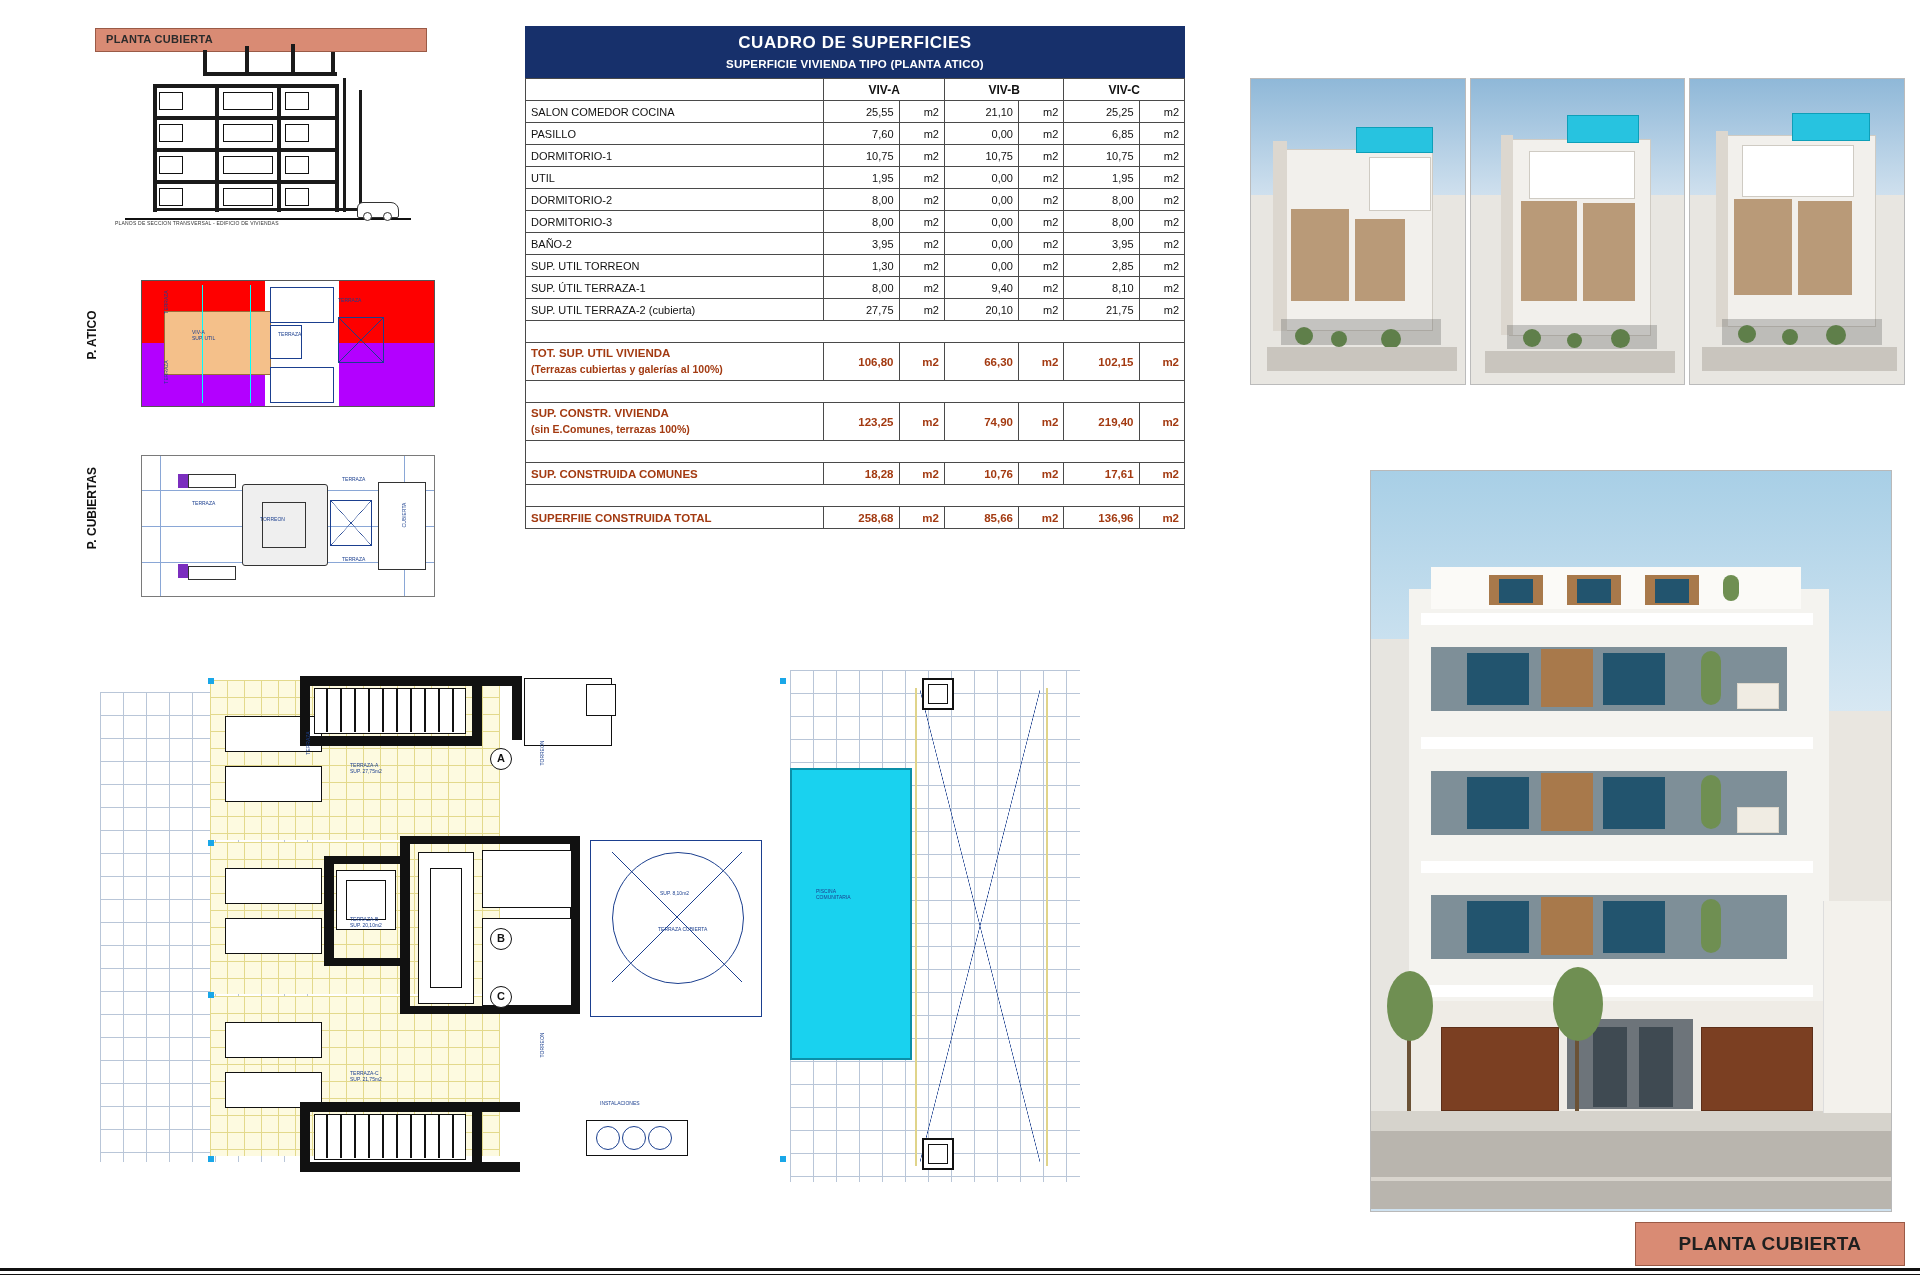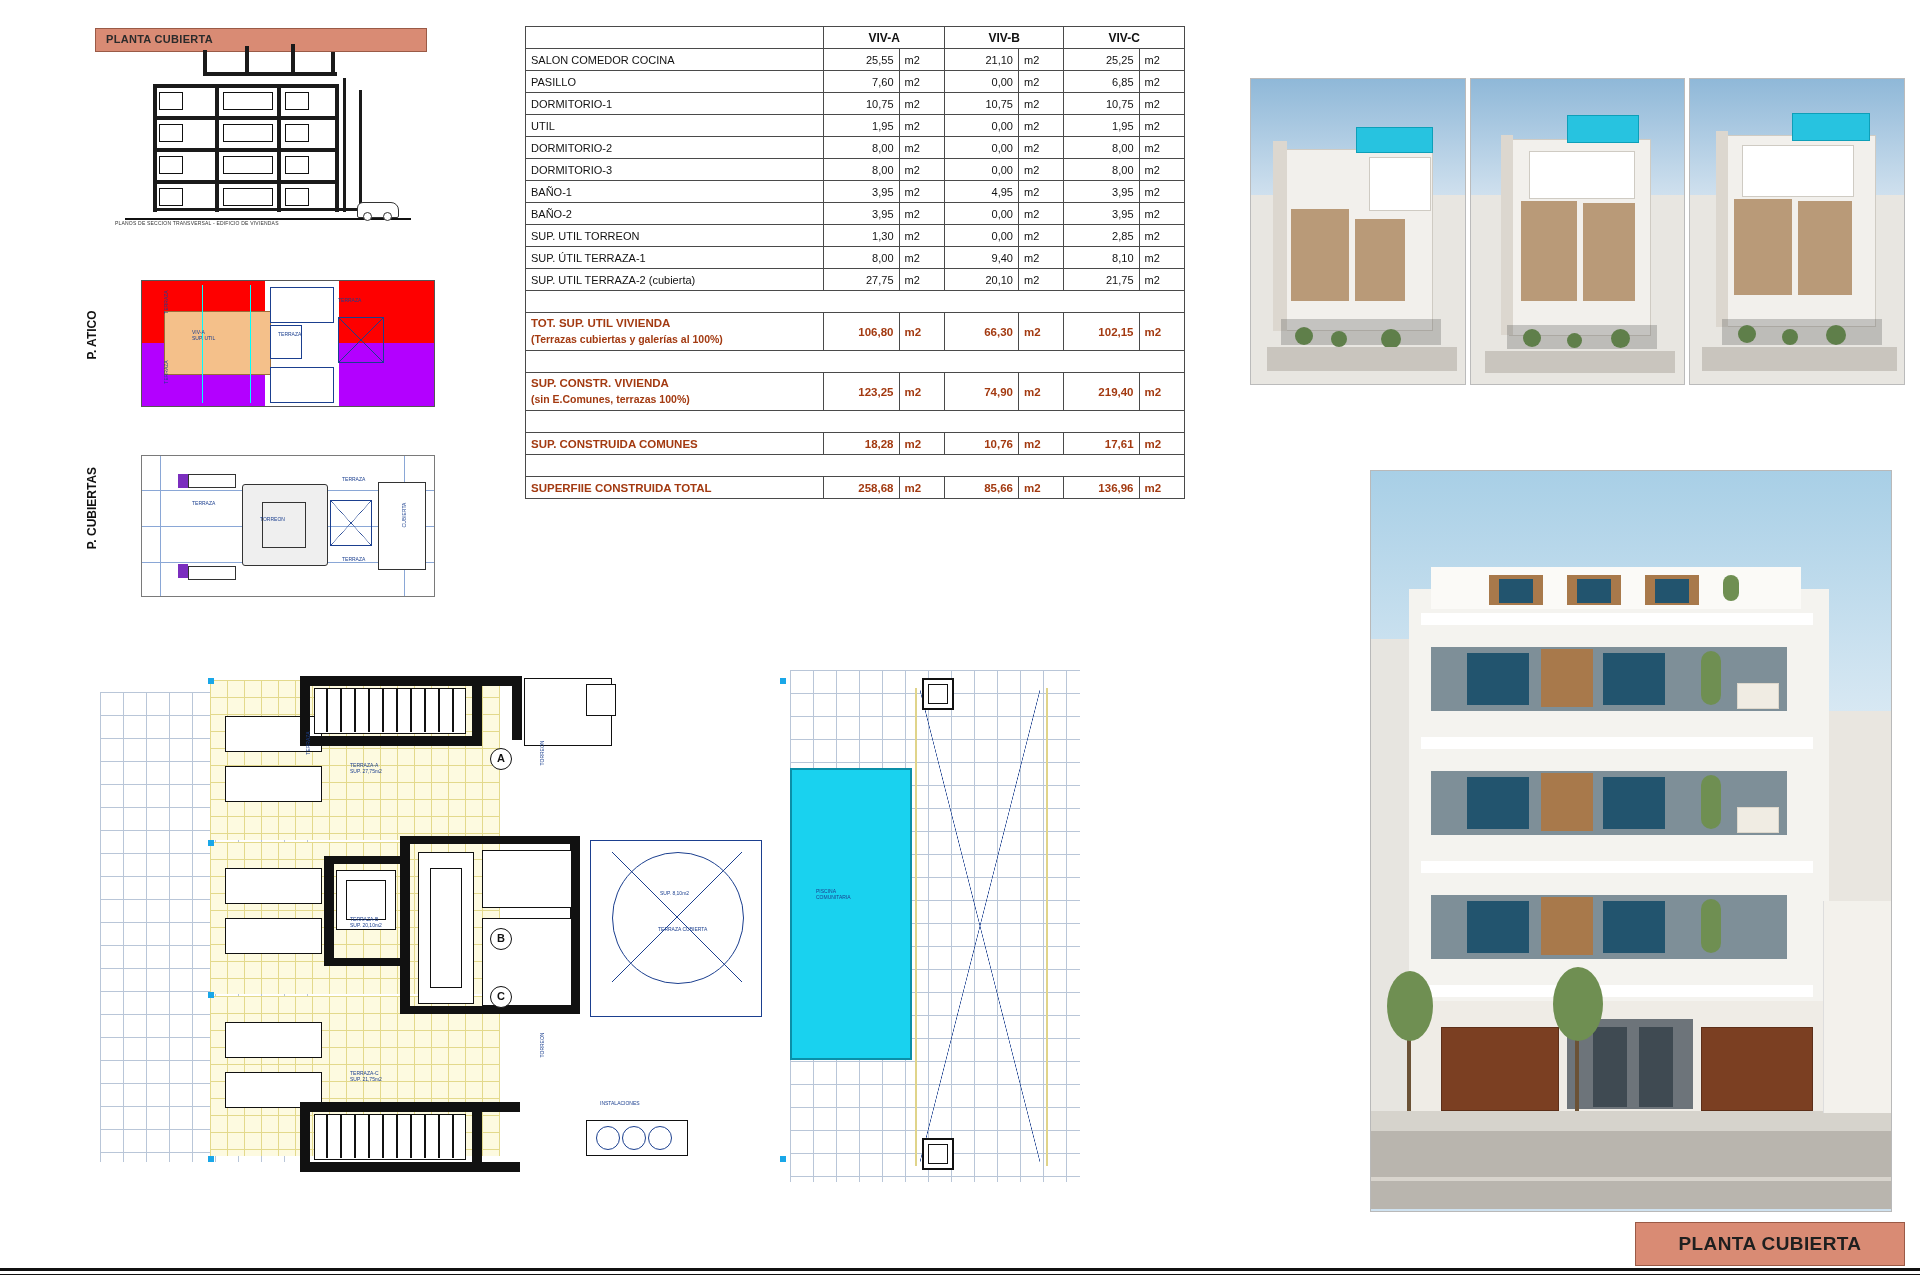--- a/index.html
+++ b/index.html
@@ -74,21 +74,21 @@
   #tbl-header{
     background:#17306b;color:#fff;text-align:center;padding:6px 0 7px 0;
     border:1px solid #17306b;
   }
   #tbl-title{font-size:17px;font-weight:bold;letter-spacing:.6px;}
   #tbl-sub{font-size:11.5px;font-weight:bold;margin-top:5px;letter-spacing:.2px;}
   table.surf{border-collapse:collapse;width:660px;font-size:11px;color:#111;}
   table.surf td,table.surf th{border:1px solid #4a4a4a;padding:2px 5px;height:17px;}
   .col-name{width:330px;text-align:left;}
   .col-v{width:70px;text-align:right;padding-right:4px;}
-  .col-u{width:38px;text-align:left;padding-left:3px;}
+  .col-u{width:38px;text-align:right;padding-left:3px;}
   th.hdv{text-align:center;font-size:12px;font-weight:bold;background:#fff;}
   .spacer td{height:9px;border-left:1px solid #4a4a4a;border-right:1px solid #4a4a4a;border-top:1px solid #4a4a4a;border-bottom:1px solid #4a4a4a;background:#fff;}
   .sumrow td{font-weight:bold;color:#a33a11;font-size:11.5px;}
   .sumrow .col-name{line-height:1.35;padding:3px 5px;}
   .sumrow small{font-weight:bold;font-size:10.5px;}
   .onerow td{font-weight:bold;color:#a33a11;font-size:11.5px;height:22px;}
 
   
   #render-row{left:1250px;top:78px;width:655px;height:305px;display:flex;gap:4px;}
   .rcell{width:215px;height:305px;border:1px solid #bbb;position:relative;overflow:hidden;background:#cfd8e0;}
@@ -252,20 +252,24 @@
       <div class="mbox" style="left:46px;top:110px;width:46px;height:12px;background:#fff;"></div>
       <div class="abs tiny" style="left:50px;top:44px;">TERRAZA</div>
       <div class="abs tiny" style="left:200px;top:20px;">TERRAZA</div>
       <div class="abs tiny" style="left:200px;top:100px;">TERRAZA</div>
       <div class="abs tiny" style="left:250px;top:56px;transform:rotate(-90deg);">CUBIERTA</div>
       <div class="abs tiny" style="left:118px;top:60px;">TORREON</div>
     </div>
   </div>
 
   <div class="abs" id="table-block">
+    <div id="tbl-header">
+      <div id="tbl-title">CUADRO DE SUPERFICIES</div>
+      <div id="tbl-sub">SUPERFICIE VIVIENDA TIPO  (PLANTA ATICO)</div>
+    </div>
     <table class="surf">
       <tbody>
           <tr>
         <th class="col-name"></th>
         <th class="hdv" colspan="2">VIV-A</th>
         <th class="hdv" colspan="2">VIV-B</th>
         <th class="hdv" colspan="2">VIV-C</th>
       </tr>
 
       <tr>
@@ -313,29 +317,20 @@
         <td class="col-v">8,00</td>
         <td class="col-u">m2</td>
       </tr>
       <tr>
         <td class="col-name">DORMITORIO-3</td>
         <td class="col-v">8,00</td>
         <td class="col-u">m2</td>
         <td class="col-v">0,00</td>
         <td class="col-u">m2</td>
         <td class="col-v">8,00</td>
-        <td class="col-u">m2</td>
-      </tr>
-      <tr>
-        <td class="col-name">BAÑO-1</td>
-        <td class="col-v">3,95</td>
-        <td class="col-u">m2</td>
-        <td class="col-v">4,95</td>
-        <td class="col-u">m2</td>
-        <td class="col-v">3,95</td>
         <td class="col-u">m2</td>
       </tr>
       <tr>
         <td class="col-name">BAÑO-2</td>
         <td class="col-v">3,95</td>
         <td class="col-u">m2</td>
         <td class="col-v">0,00</td>
         <td class="col-u">m2</td>
         <td class="col-v">3,95</td>
         <td class="col-u">m2</td>

